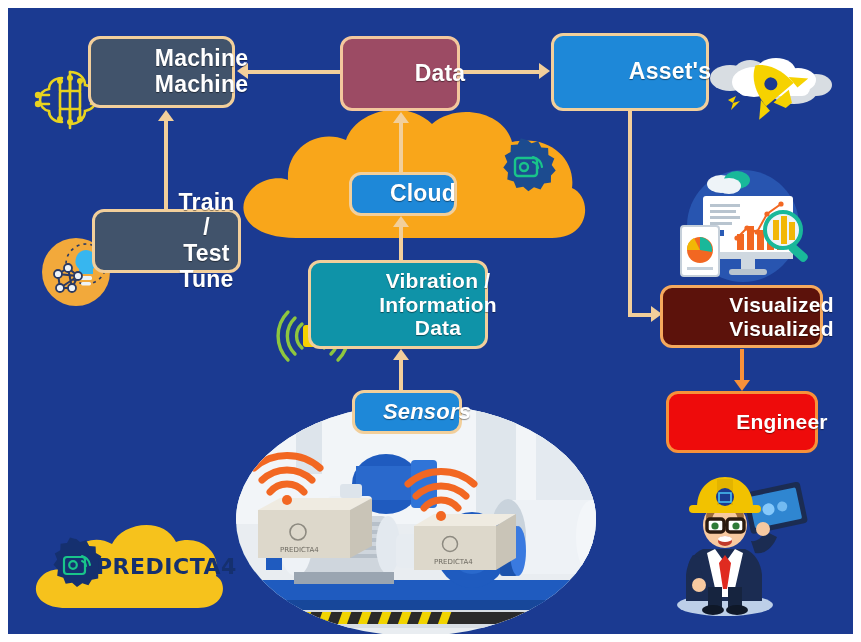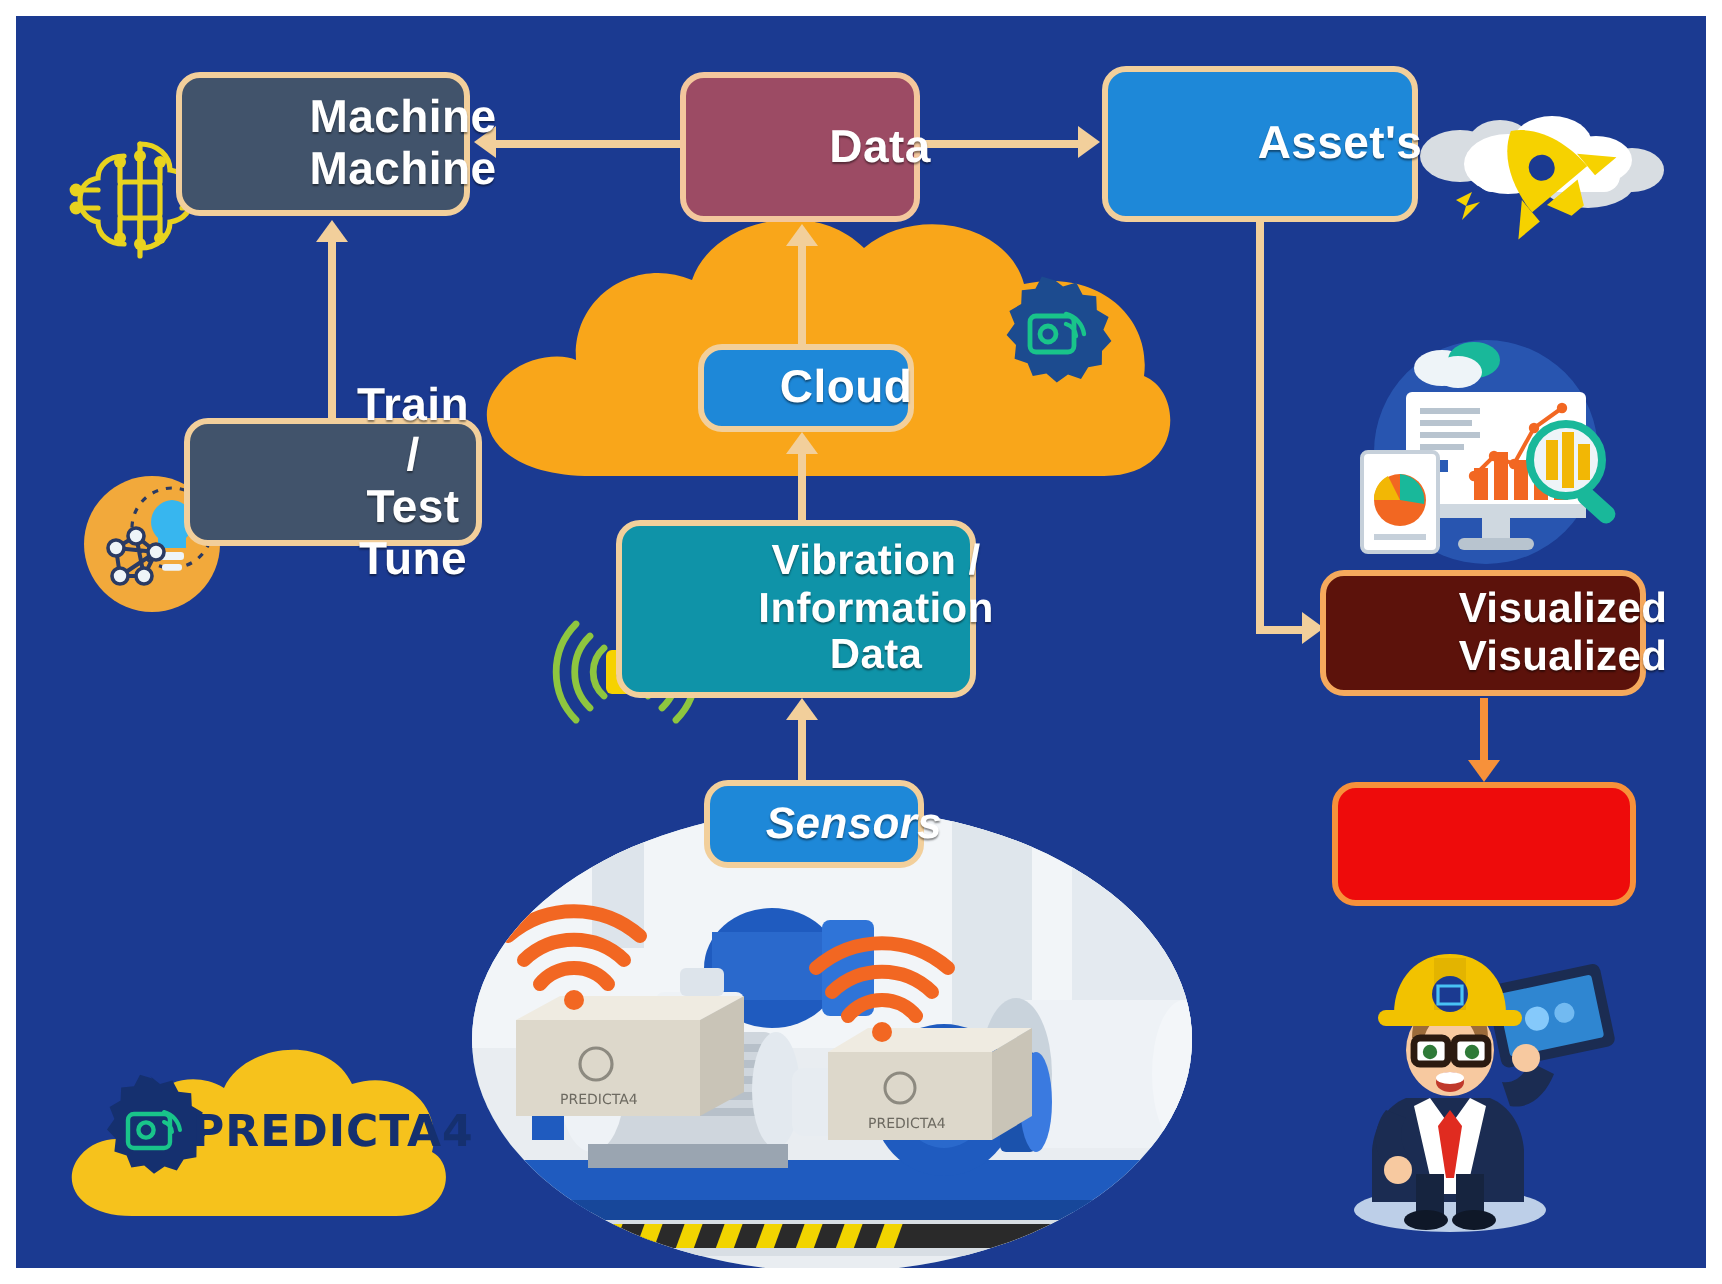--- a/index.html
+++ b/index.html
@@ -160,20 +160,21 @@
 
     <div class="node n-vis">
       <span>
         <span>Visualized</span>
         <span>Visualized</span>
       </span>
     </div>
 
     <div class="node n-rel">
       <span>
+        <span>Engineer</span>
       </span>
     </div>
 
     <div class="ic" style="left:18px;top:48px;">
       <svg width="88" height="88" viewBox="0 0 88 88">
         <g fill="none" stroke="#e8d31f" stroke-width="2.6" stroke-linecap="round">
           <path d="M36 22 c-8 0-13 5-13 11 c-6 1-9 5-9 11 c0 6 4 10 9 11 c0 6 5 11 13 11"></path>
           <path d="M44 16 c9 0 15 6 15 13 c7 1 11 6 11 13 c0 7-4 12-11 13 c0 7-6 13-15 13"></path>
           <path d="M44 16 l0 56"></path>
           <rect x="34" y="35" width="20" height="18" rx="2"></rect>

